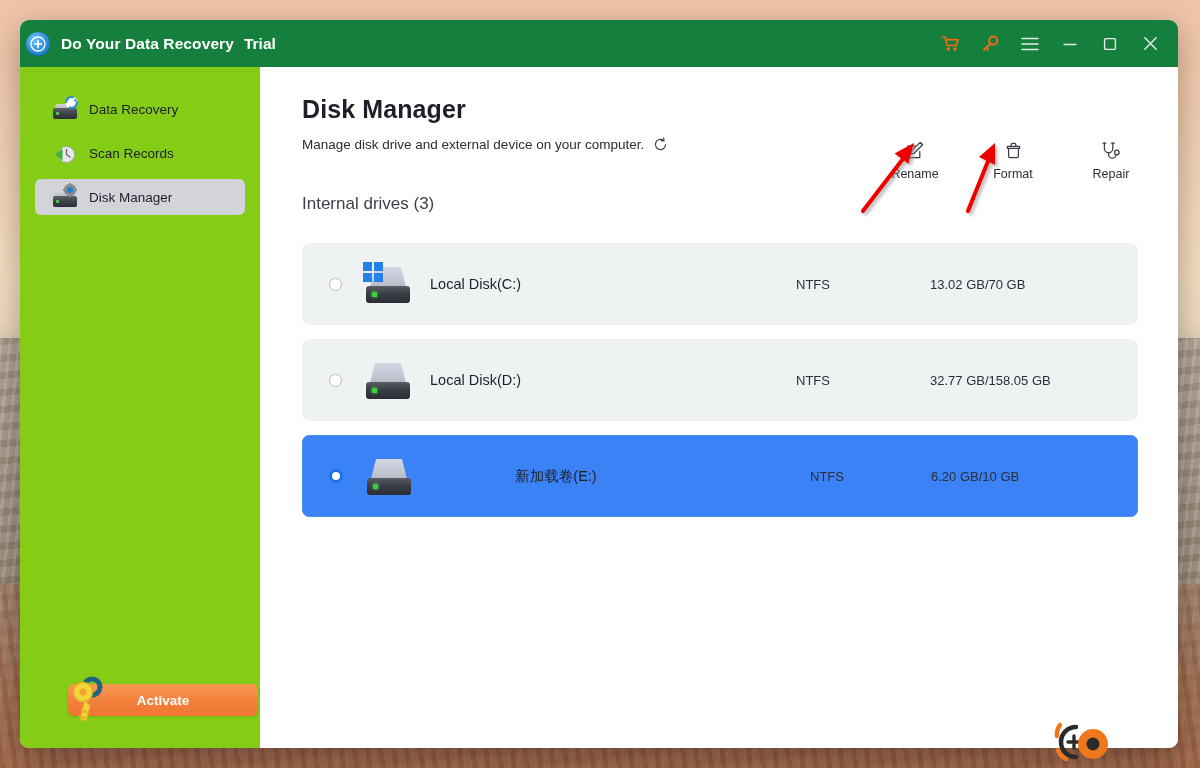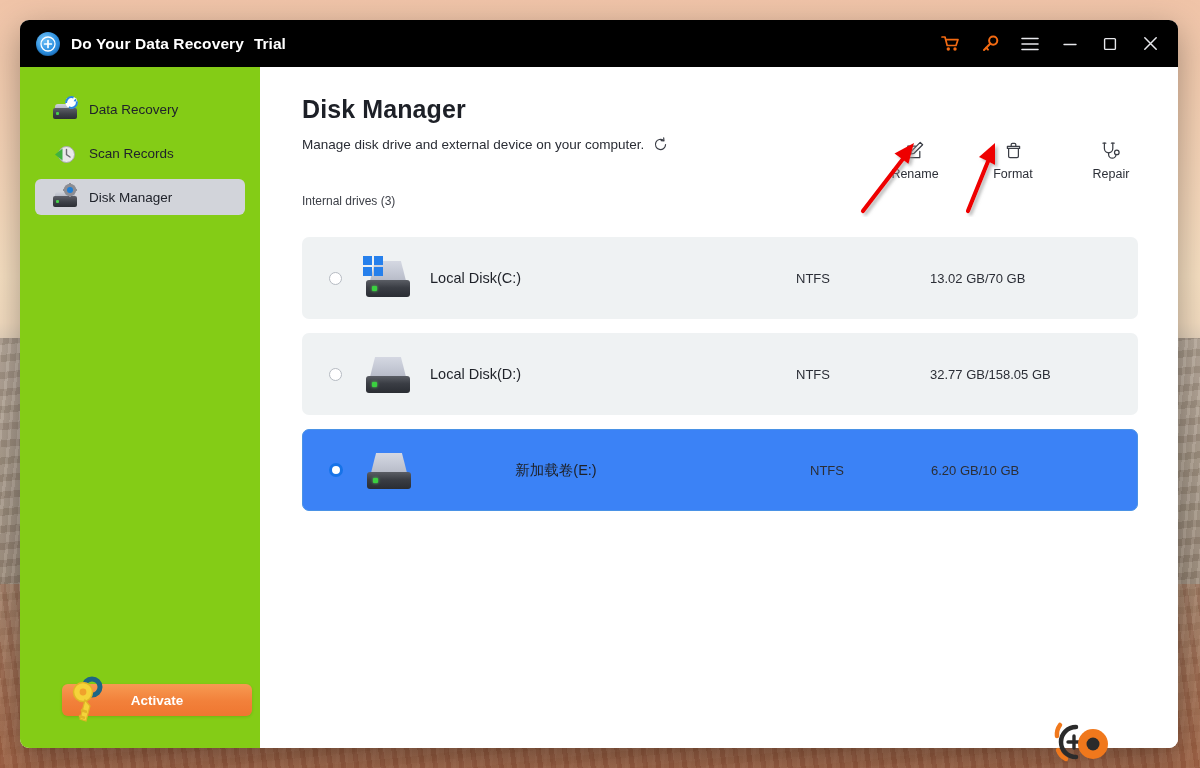--- a/index.html
+++ b/index.html
@@ -72,24 +72,24 @@
     height: 728px;
     border-radius: 9px;
     overflow: hidden;
     background: #ffffff;
     box-shadow: 0 10px 34px rgba(0,0,0,0.34);
   }
 
   
   #titlebar {
     height: 47px;
-    background: #000000;
+    background: #15803d;
     display: flex;
     align-items: center;
-    padding-left: 16px;
+    padding-left: 6px;
     position: relative;
   }
   #app-logo {
     width: 24px; height: 24px;
     border-radius: 50%;
     background: radial-gradient(circle at 35% 30%, #6fc0f7 0%, #2b8fe0 55%, #1c6fc2 100%);
     display: flex; align-items: center; justify-content: center;
     flex: none;
     box-shadow: inset 0 -1px 2px rgba(0,0,0,0.25);
   }
@@ -177,21 +177,21 @@
   }
 
   #activate-wrap {
     position: absolute;
     left: 0; right: 0;
     bottom: 30px;
     height: 34px;
   }
   #activate-btn {
     position: absolute;
-    left: 42px;
+    left: 48px;
     top: 0;
     width: 190px;
     height: 32px;
     border-radius: 6px;
     background: linear-gradient(180deg, #f79a52 0%, #f2813b 52%, #ef7630 100%);
     color: #ffffff;
     font-size: 13.5px;
     font-weight: bold;
     display: flex;
     align-items: center;
@@ -257,21 +257,21 @@
   .tool-icon { height: 22px; display: flex; align-items: center; justify-content: center; }
   .tool-label {
     margin-top: 6px;
     font-size: 12.5px;
     color: #2c2f37;
   }
 
   
   #section-title {
     margin-top: 42px;
-    font-size: 12px;
+    font-size: 17px;
     color: #3c3f47;
   }
 
   
   #drive-list { margin-top: 29px; }
   .drive-row {
     position: relative;
     height: 82px;
     border-radius: 7px;
     background: #eff2f3;

